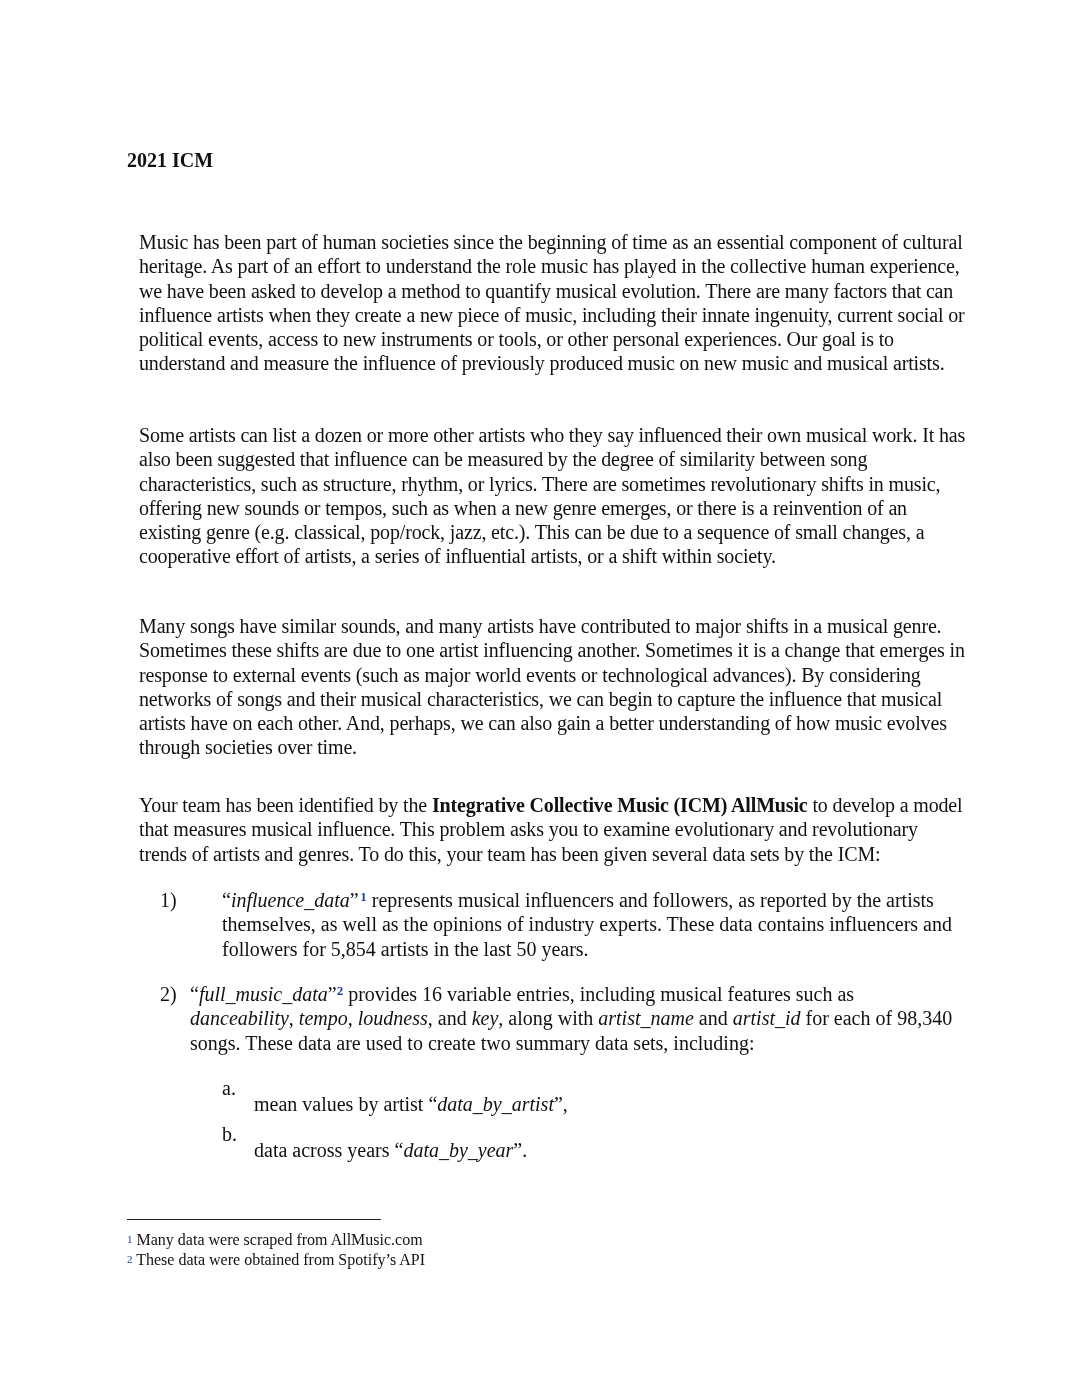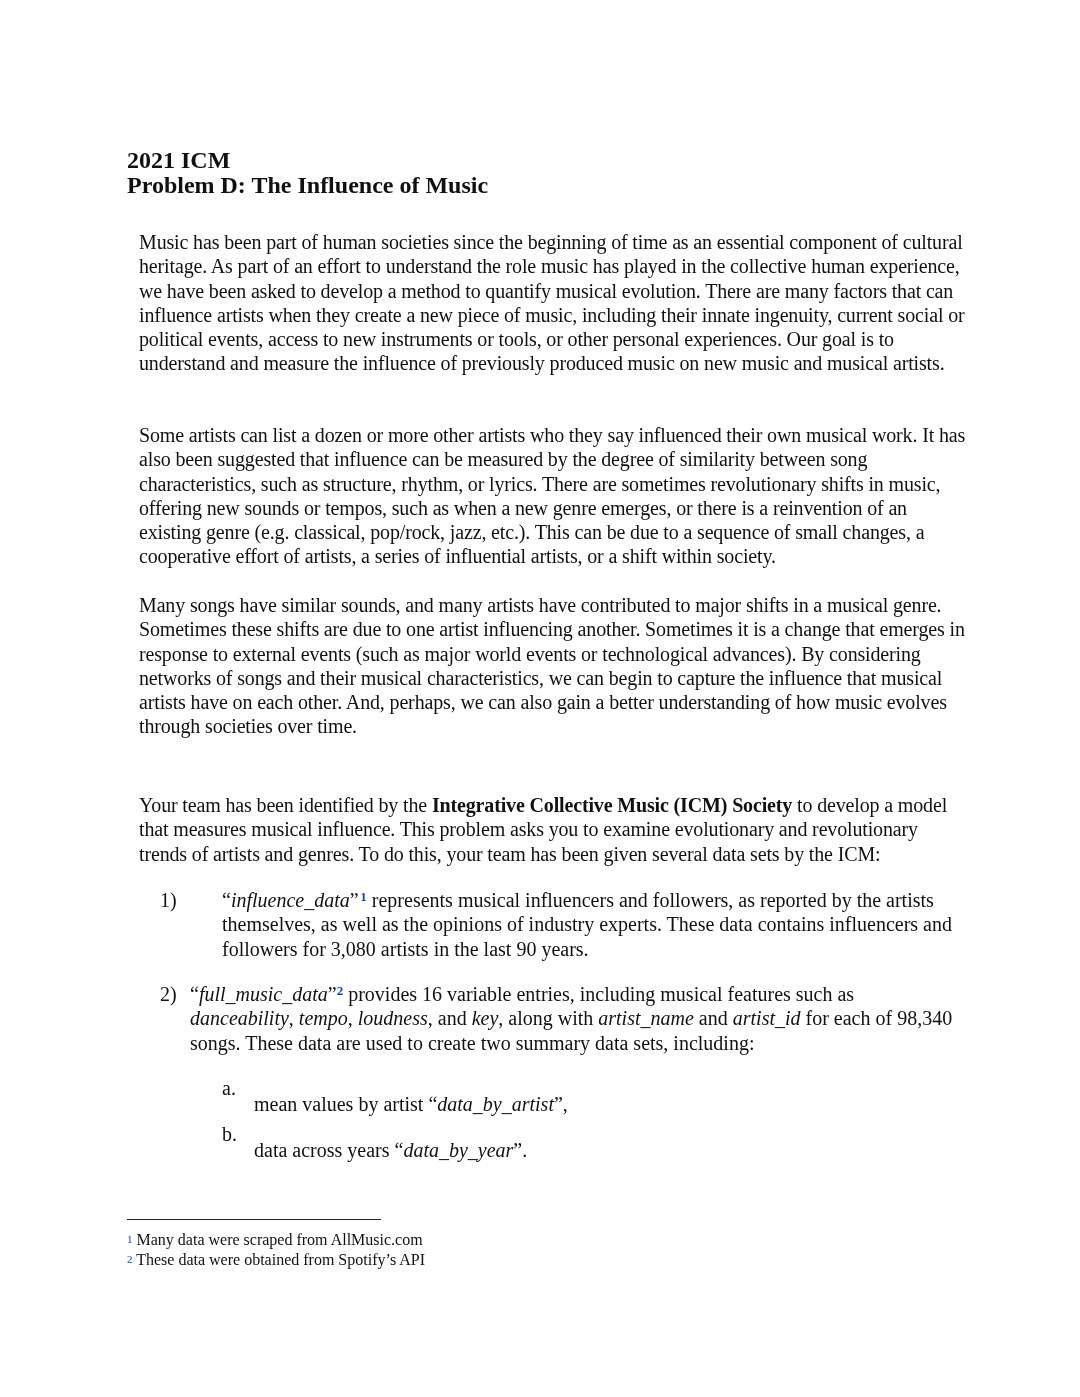--- a/index.html
+++ b/index.html
@@ -2,28 +2,28 @@
 <html><head>
   <meta charset="utf-8">
   <style>
     html, body { margin: 0; padding: 0; background: #ffffff; }
     body {
       width: 1080px; height: 1397px; position: relative; overflow: hidden;
       font-family: "Liberation Serif", "DejaVu Serif", serif;
       color: #111111;
     }
     .page { position: absolute; left: 127px; top: 148px; width: 830px; }
-    .title { font-weight: bold; font-size: 24px; line-height: 25px; margin: 0; }
+    .title { font-weight: bold; font-size: 20px; line-height: 25px; margin: 0; }
     p.para {
       font-size: 20px; line-height: 24.3px; margin: 12px; padding: 0;
       letter-spacing: -0.15px;
     }
     #p1 { position: absolute; top: 70px; left: 0; width: 830px; }
     #p2 { position: absolute; top: 263px; left: 0; width: 830px; }
-    #p3 { position: absolute; top: 433px; left: 0; width: 830px; }
+    #p3 { position: absolute; top: 454px; left: 0; width: 830px; }
     #p4 { position: absolute; top: 633px; left: 0; width: 830px; }
     .list-item { position: absolute; font-size: 20px; line-height: 24.3px; }
     .list-num { position: absolute; left: 0; top: 0; }
     .list-body { position: absolute; left: 63px; top: 0; width: 770px; }
     #li1 { top: 740px; left: 33px; width: 830px; }
     #li2 { top: 834px; left: 33px; width: 830px; }
     .sub-item { position: absolute; font-size: 20px; line-height: 24.3px; left: 95px; }
     .sub-letter { position: absolute; left: 0; top: 0; }
     .sub-body { position: absolute; left: 32px; top: 16px; white-space: nowrap; }
     #sa { top: 928px; }
@@ -33,31 +33,30 @@
     sup.fn { color: #1a3fa8; font-size: 13px; vertical-align: top; position: relative; top: -3px; font-weight: bold; }
     .rule { position: absolute; left: 127px; top: 1219px; width: 254px; height: 1px; background: #222; }
     .footnotes { position: absolute; left: 127px; top: 1230px; font-size: 16px; line-height: 20px; }
     .footnotes sup { color: #1a3fa8; font-size: 11px; vertical-align: top; position: relative; top: -1px; }
   </style>
 </head>
 <body>
 
 <div class="page">
   <div class="title">2021 ICM</div>
-  <div class="title">Problem D: The Influence of Music</div>
 
   <p class="para" id="p1">Music has been part of human societies since the beginning of time as an essential component of cultural heritage. As part of an effort to understand the role music has played in the collective human experience, we have been asked to develop a method to quantify musical evolution. There are many factors that can influence artists when they create a new piece of music, including their innate ingenuity, current social or political events, access to new instruments or tools, or other personal experiences. Our goal is to understand and measure the influence of previously produced music on new music and musical artists.</p>
   <p class="para" id="p2">Some artists can list a dozen or more other artists who they say influenced their own musical work. It has also been suggested that influence can be measured by the degree of similarity between song characteristics, such as structure, rhythm, or lyrics. There are sometimes revolutionary shifts in music, offering new sounds or tempos, such as when a new genre emerges, or there is a reinvention of an existing genre (e.g. classical, pop/rock, jazz, etc.). This can be due to a sequence of small changes, a cooperative effort of artists, a series of influential artists, or a shift within society.</p>
   <p class="para" id="p3">Many songs have similar sounds, and many artists have contributed to major shifts in a musical genre. Sometimes these shifts are due to one artist influencing another. Sometimes it is a change that emerges in response to external events (such as major world events or technological advances). By considering networks of songs and their musical characteristics, we can begin to capture the influence that musical artists have on each other. And, perhaps, we can also gain a better understanding of how music evolves through societies over time.</p>
-  <p class="para" id="p4"><span>Your team has been identified by the </span><b>Integrative Collective Music (ICM) Society</b><span> to develop a model that measures musical influence. This problem asks you to examine evolutionary and revolutionary trends of artists and genres. To do this, your team has been given several data sets by the ICM:</span></p>
+  <p class="para" id="p4"><span>Your team has been identified by the </span><b>Integrative Collective Music (ICM) AllMusic</b><span> to develop a model that measures musical influence. This problem asks you to examine evolutionary and revolutionary trends of artists and genres. To do this, your team has been given several data sets by the ICM:</span></p>
 
   <div class="list-item" id="li1">
     <span class="list-num">1)</span>
     <div class="list-body" style="left:62px;">
-      <span>“</span><i>influence_data</i><span>”</span> <sup class="fn">1</sup><span> represents musical influencers and followers, as reported by the artists themselves, as well as the opinions of industry experts. These data contains influencers and followers for 3,080 artists in the last 90 years.</span>
+      <span>“</span><i>influence_data</i><span>”</span> <sup class="fn">1</sup><span> represents musical influencers and followers, as reported by the artists themselves, as well as the opinions of industry experts. These data contains influencers and followers for 5,854 artists in the last 50 years.</span>
     </div>
   </div>
 
   <div class="list-item" id="li2">
     <span class="list-num">2)</span>
     <div class="list-body" style="left:30px;">
       <span>“</span><i>full_music_data</i><span>”</span><sup class="fn">2</sup><span> provides 16 variable entries, including musical features such as </span><i>danceability</i><span>, </span><i>tempo</i><span>, </span><i>loudness</i><span>, and </span><i>key</i><span>, along with </span><i>artist_name</i><span> and </span><i>artist_id</i><span> for each of 98,340 songs. These data are used to create two summary data sets, including:</span>
     </div>
   </div>
 

